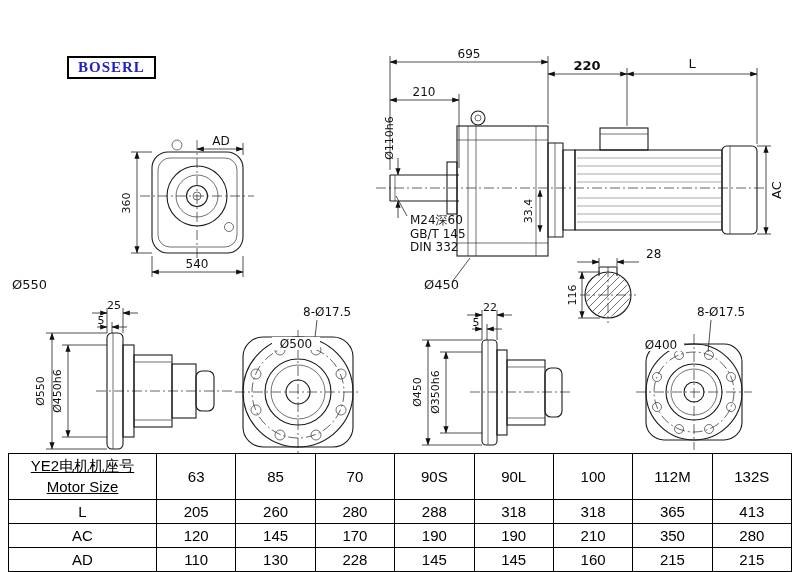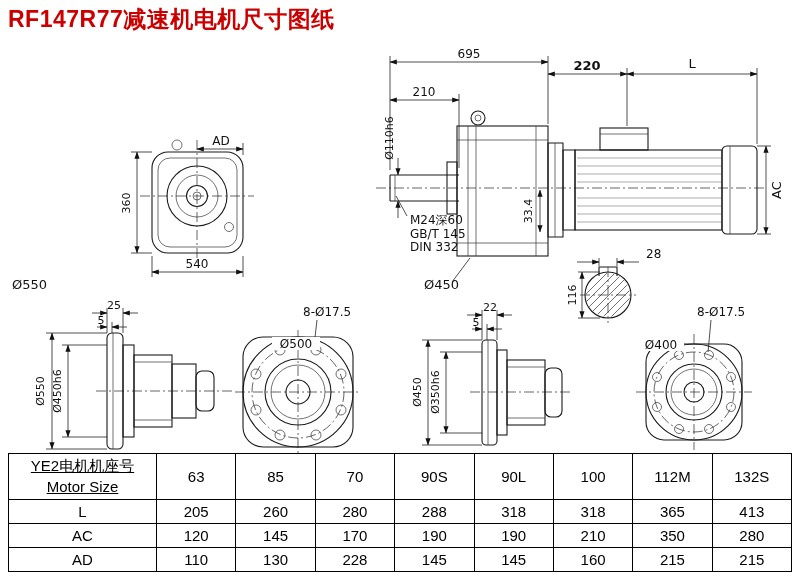--- a/index.html
+++ b/index.html
@@ -39,21 +39,21 @@
   }
   .dim-table tr.head th, .dim-table tr.head td { height:45px; }
   .label-cell { line-height:1.35; }
   .u { text-decoration:underline; }
 </style>
 </head>
 <body>
 
 <div class="page">
 
-  <div class="title">RF147R77减速机电机尺寸图纸</div>
+  <div class="logo">BOSERL</div>
 
   <svg class="drawing" width="800" height="453" viewBox="0 0 800 453">
     <defs>
       <marker id="arr" viewBox="0 0 10 10" refX="9.5" refY="5" markerWidth="9" markerHeight="9" orient="auto-start-reverse">
         <path d="M0 1.4 L10 5 L0 8.6 z" fill="#111"></path>
       </marker>
       <clipPath id="shaftclip">
           <circle cx="608" cy="295" r="22"></circle>
         </clipPath>
     </defs>

